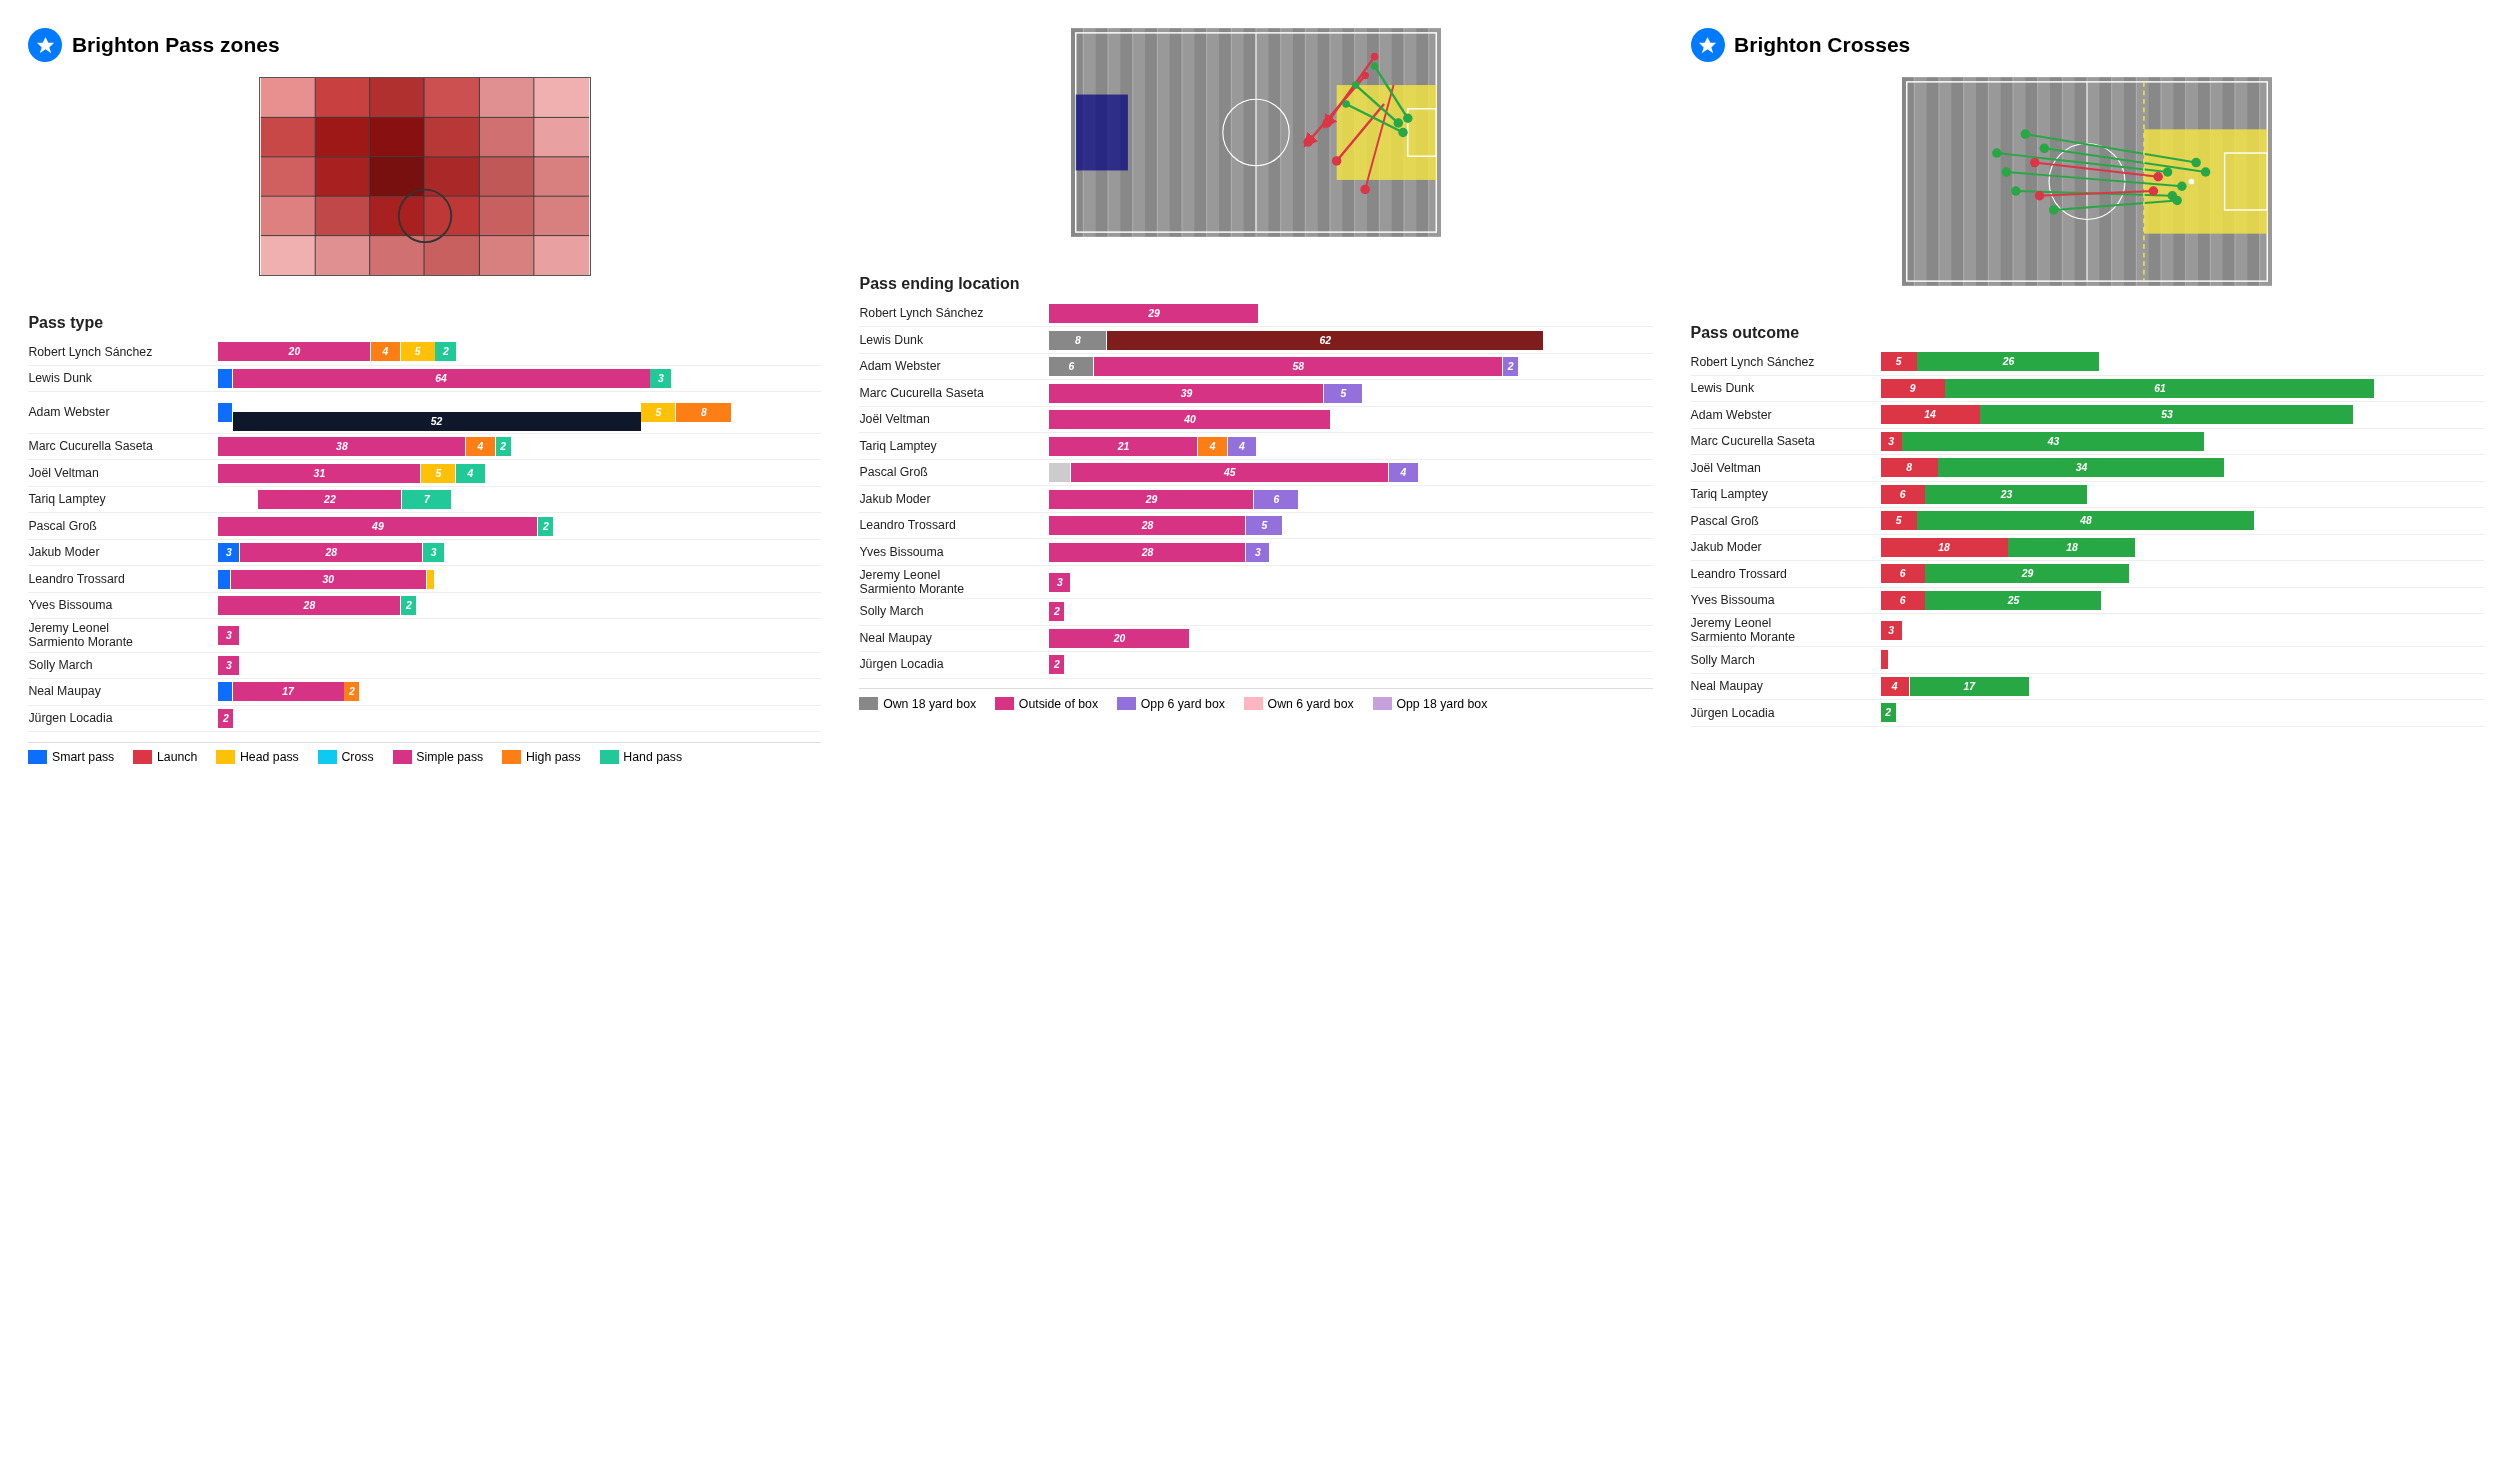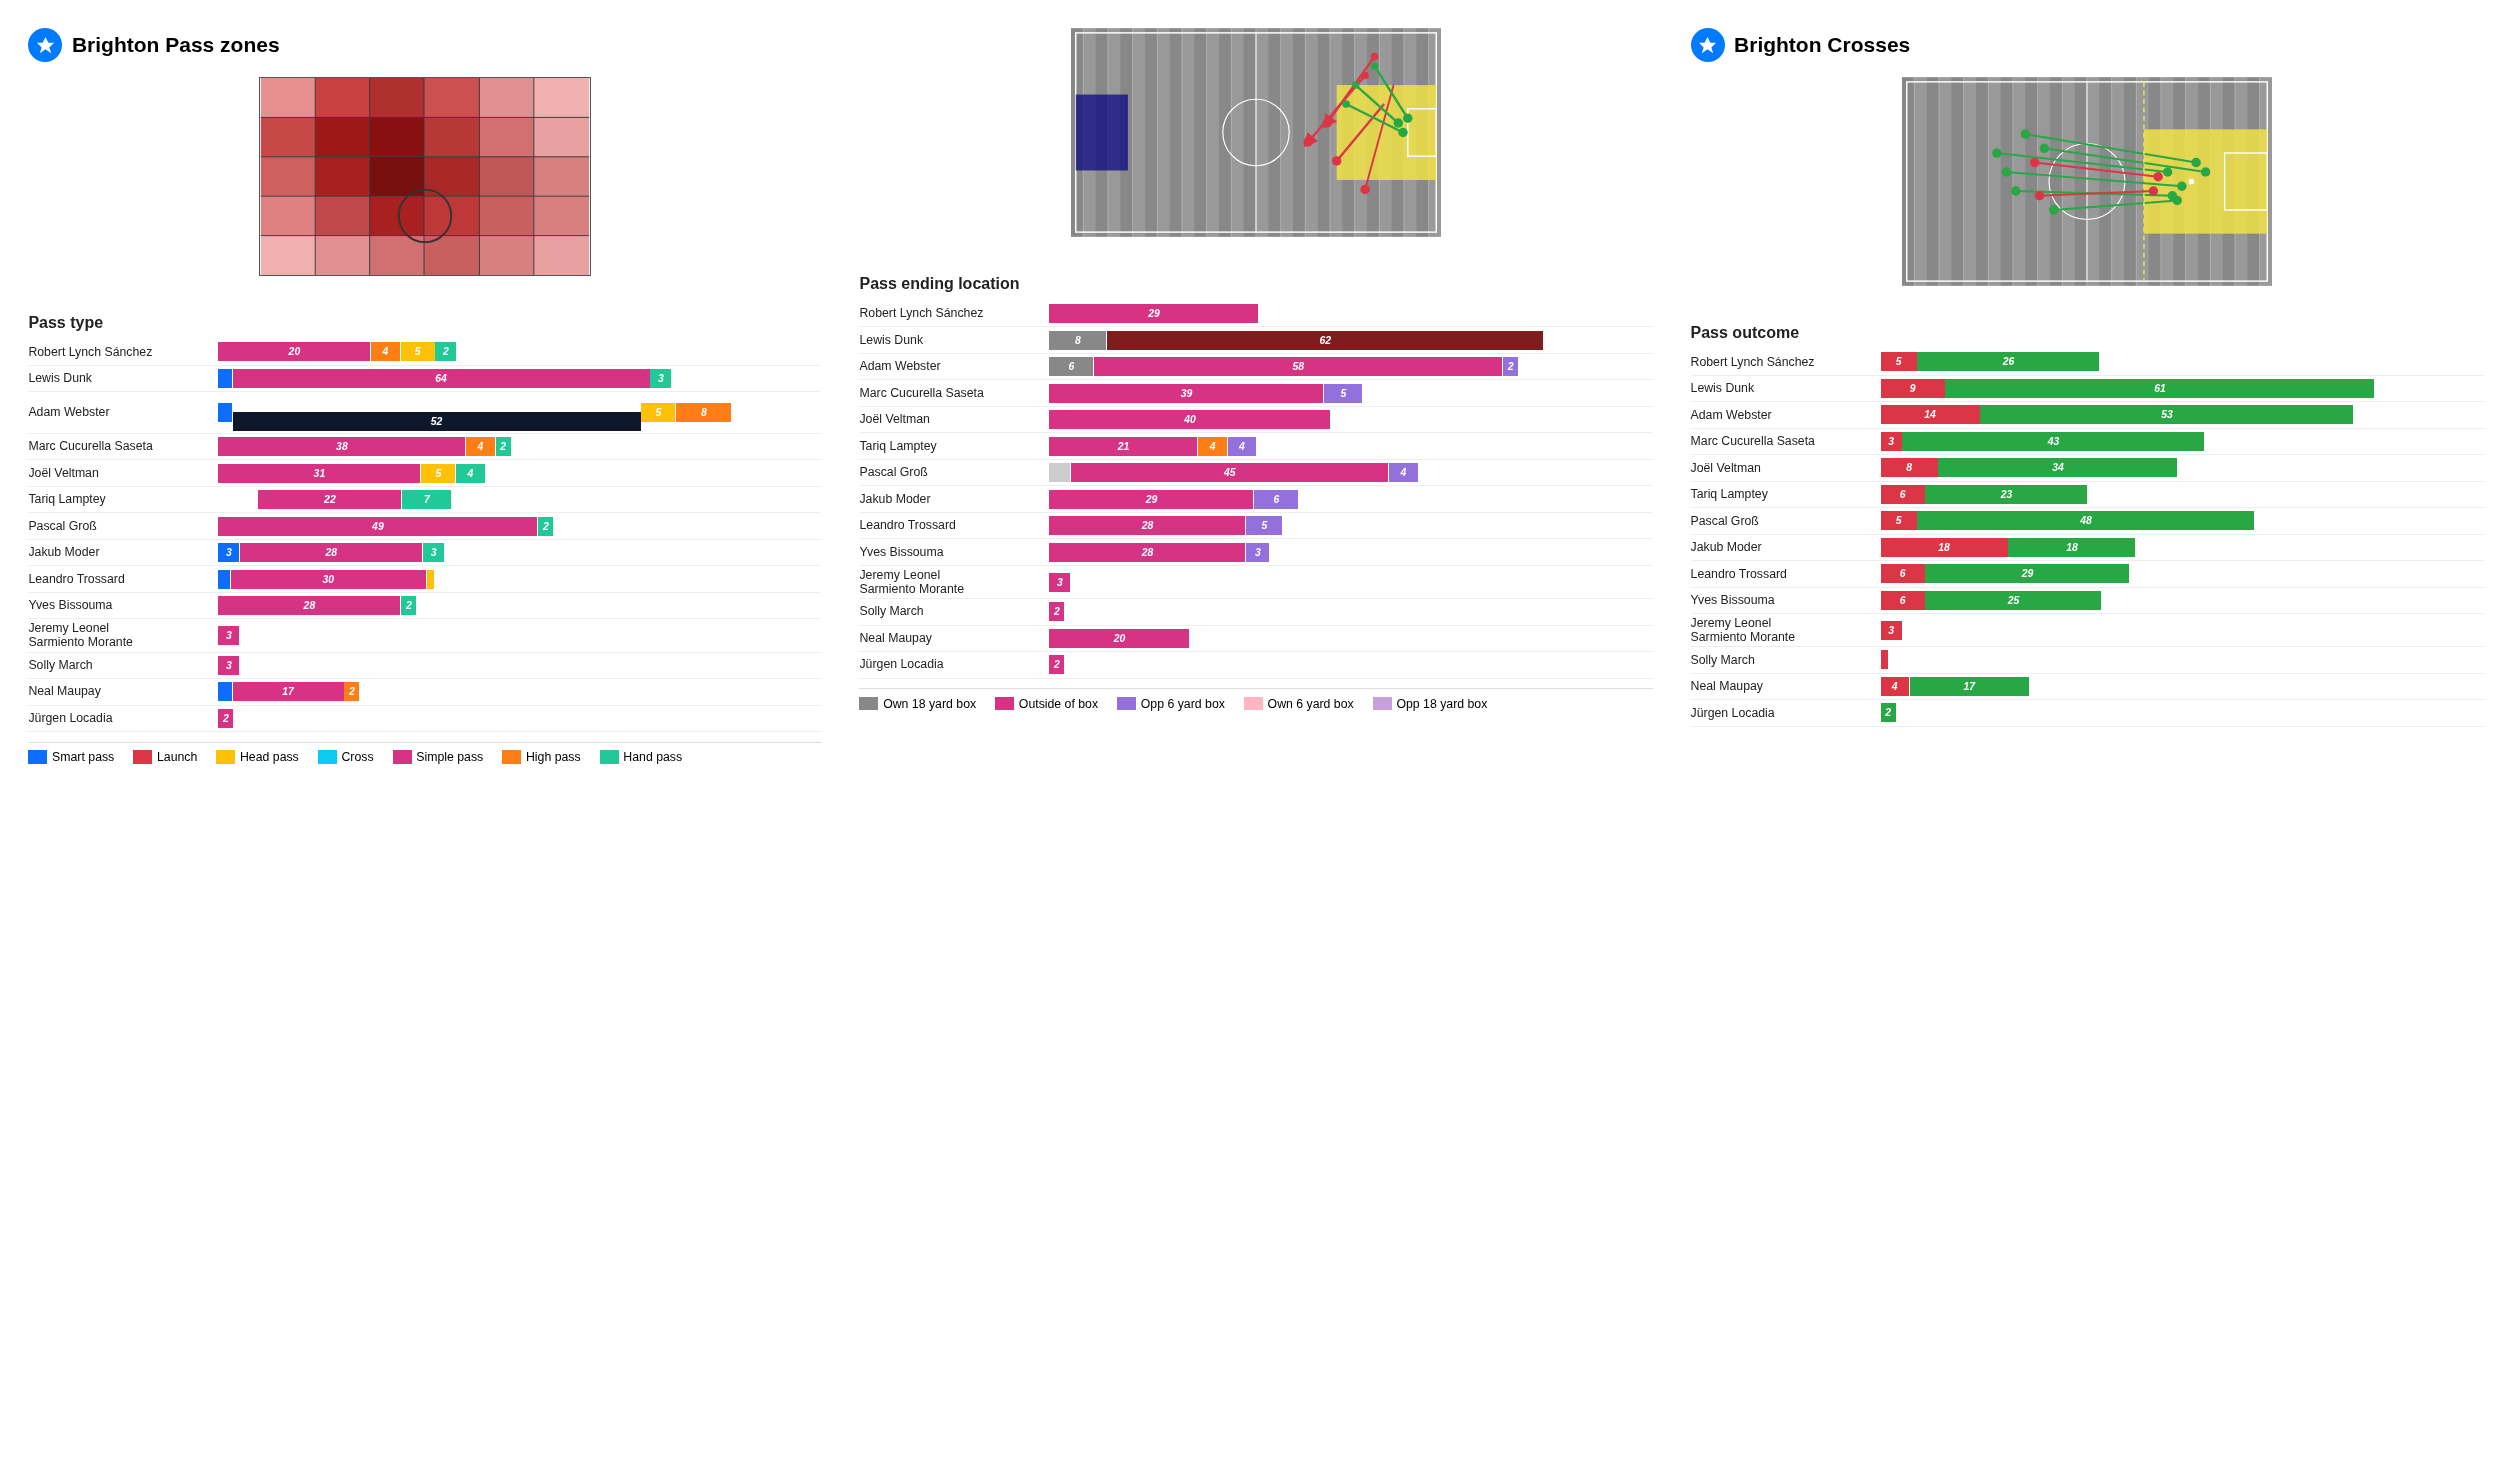--- a/index.html
+++ b/index.html
@@ -608,21 +608,21 @@
         <div class="player-name">Marc Cucurella Saseta</div>
         <div class="bar-area">
           <div class="bar-seg" style="background:#dc3545;width:21px;">3</div>
           <div class="bar-seg" style="background:#28a745;width:302px;">43</div>
         </div>
       </div>
       <div class="player-row">
         <div class="player-name">Joël Veltman</div>
         <div class="bar-area">
           <div class="bar-seg" style="background:#dc3545;width:57px;">8</div>
-          <div class="bar-seg" style="background:#28a745;width:239px;">34</div>
+          <div class="bar-seg" style="background:#28a745;width:286px;">34</div>
         </div>
       </div>
       <div class="player-row">
         <div class="player-name">Tariq Lamptey</div>
         <div class="bar-area">
           <div class="bar-seg" style="background:#dc3545;width:44px;">6</div>
           <div class="bar-seg" style="background:#28a745;width:162px;">23</div>
         </div>
       </div>
       <div class="player-row">

